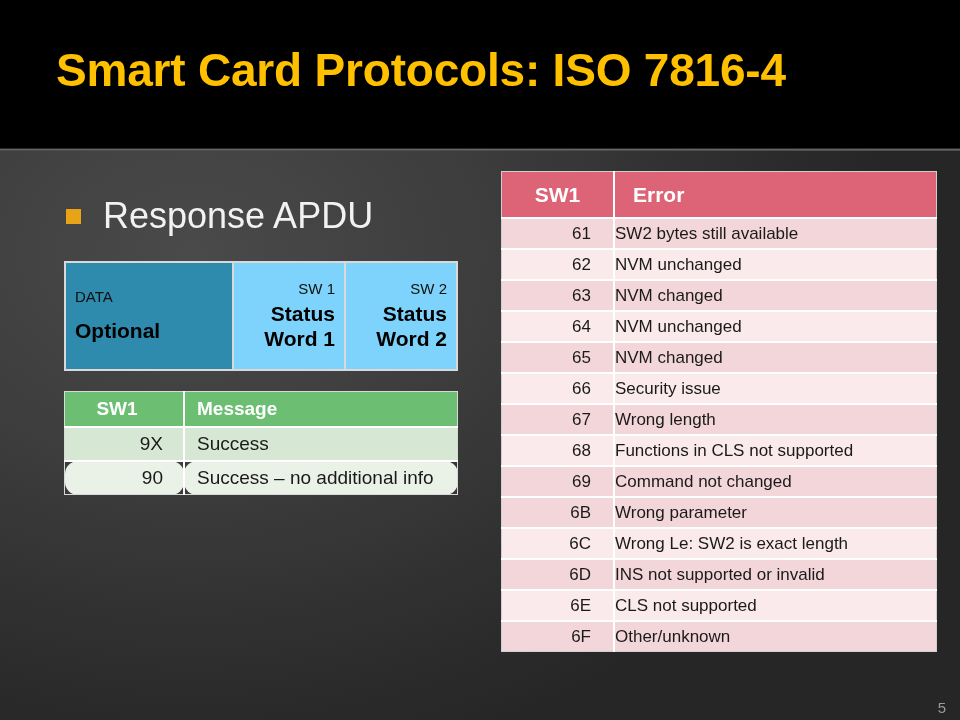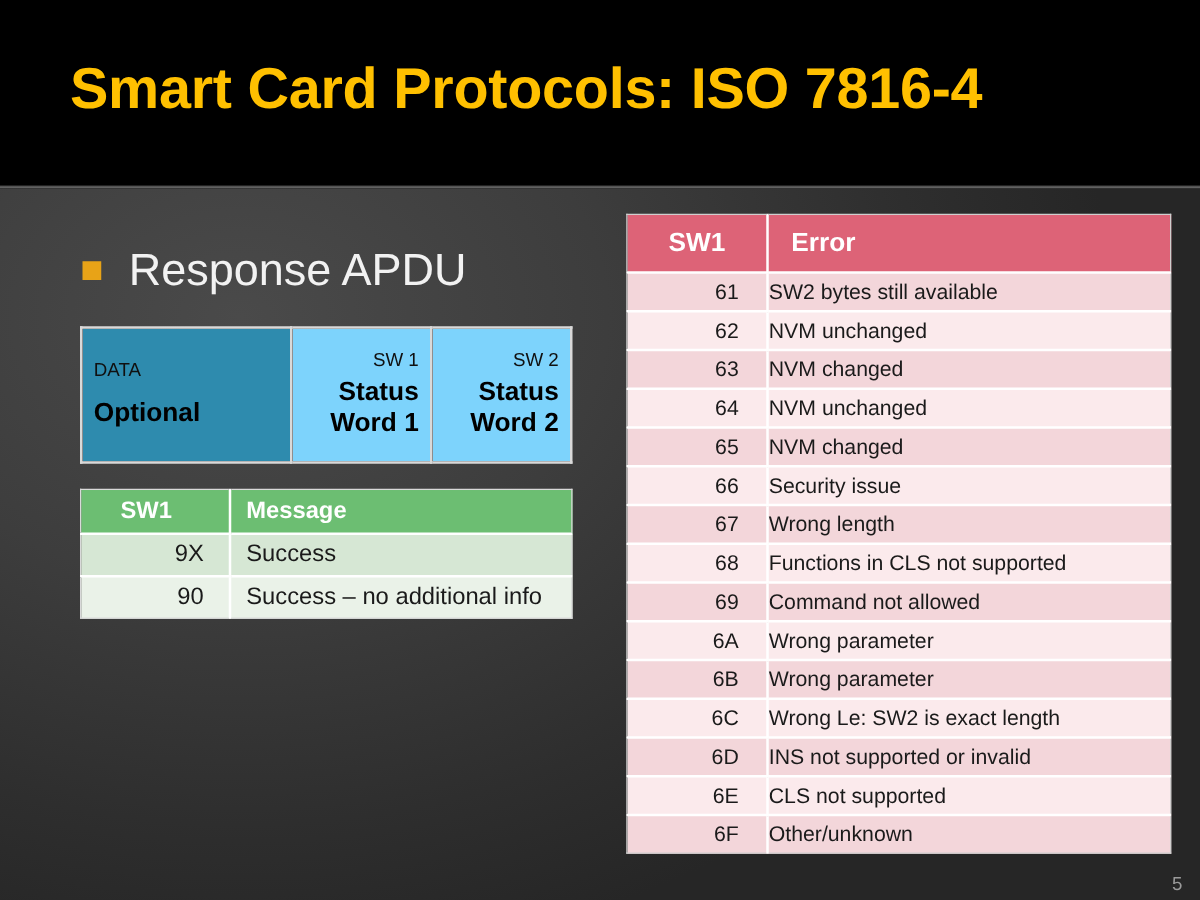--- a/index.html
+++ b/index.html
@@ -137,21 +137,21 @@
     width: 394px;
     border: 1px solid #D9D9D9;
   }
   #msg-table th, #msg-table td {
     border-right: 2px solid #FFFFFF;
     border-bottom: 2px solid #FFFFFF;
     height: 32px;
     font-size: 19px;
   }
   #msg-table th:last-child, #msg-table td:last-child { border-right: none; }
-  #msg-table tr:last-child td { border-bottom: none; }
+  #msg-table tr:last-child td { border-bottom: none; border-radius: 13px; }
   #msg-table thead th {
     background: #6CBE72;
     color: #FFFFFF;
     font-weight: bold;
     height: 34px;
   }
   #msg-table th.c-code { width: 104px; text-align: right; padding-right: 14px; }
   #msg-table th.c-code { text-align: center; }
   #msg-table th.c-text { text-align: left; padding-left: 12px; margin-left: 40px; }
   #msg-table td.c-code {
@@ -306,25 +306,21 @@
         <tr class="odd">
           <td class="c-code">67</td>
           <td class="c-text">Wrong length</td>
         </tr>
         <tr class="even">
           <td class="c-code">68</td>
           <td class="c-text">Functions in CLS not supported</td>
         </tr>
         <tr class="odd">
           <td class="c-code">69</td>
-          <td class="c-text">Command not allowed</td>
-        </tr>
-        <tr class="even">
-          <td class="c-code">6A</td>
-          <td class="c-text">Wrong parameter</td>
+          <td class="c-text">Command not changed</td>
         </tr>
         <tr class="odd">
           <td class="c-code">6B</td>
           <td class="c-text">Wrong parameter</td>
         </tr>
         <tr class="even">
           <td class="c-code">6C</td>
           <td class="c-text">Wrong Le: SW2 is exact length</td>
         </tr>
         <tr class="odd">

